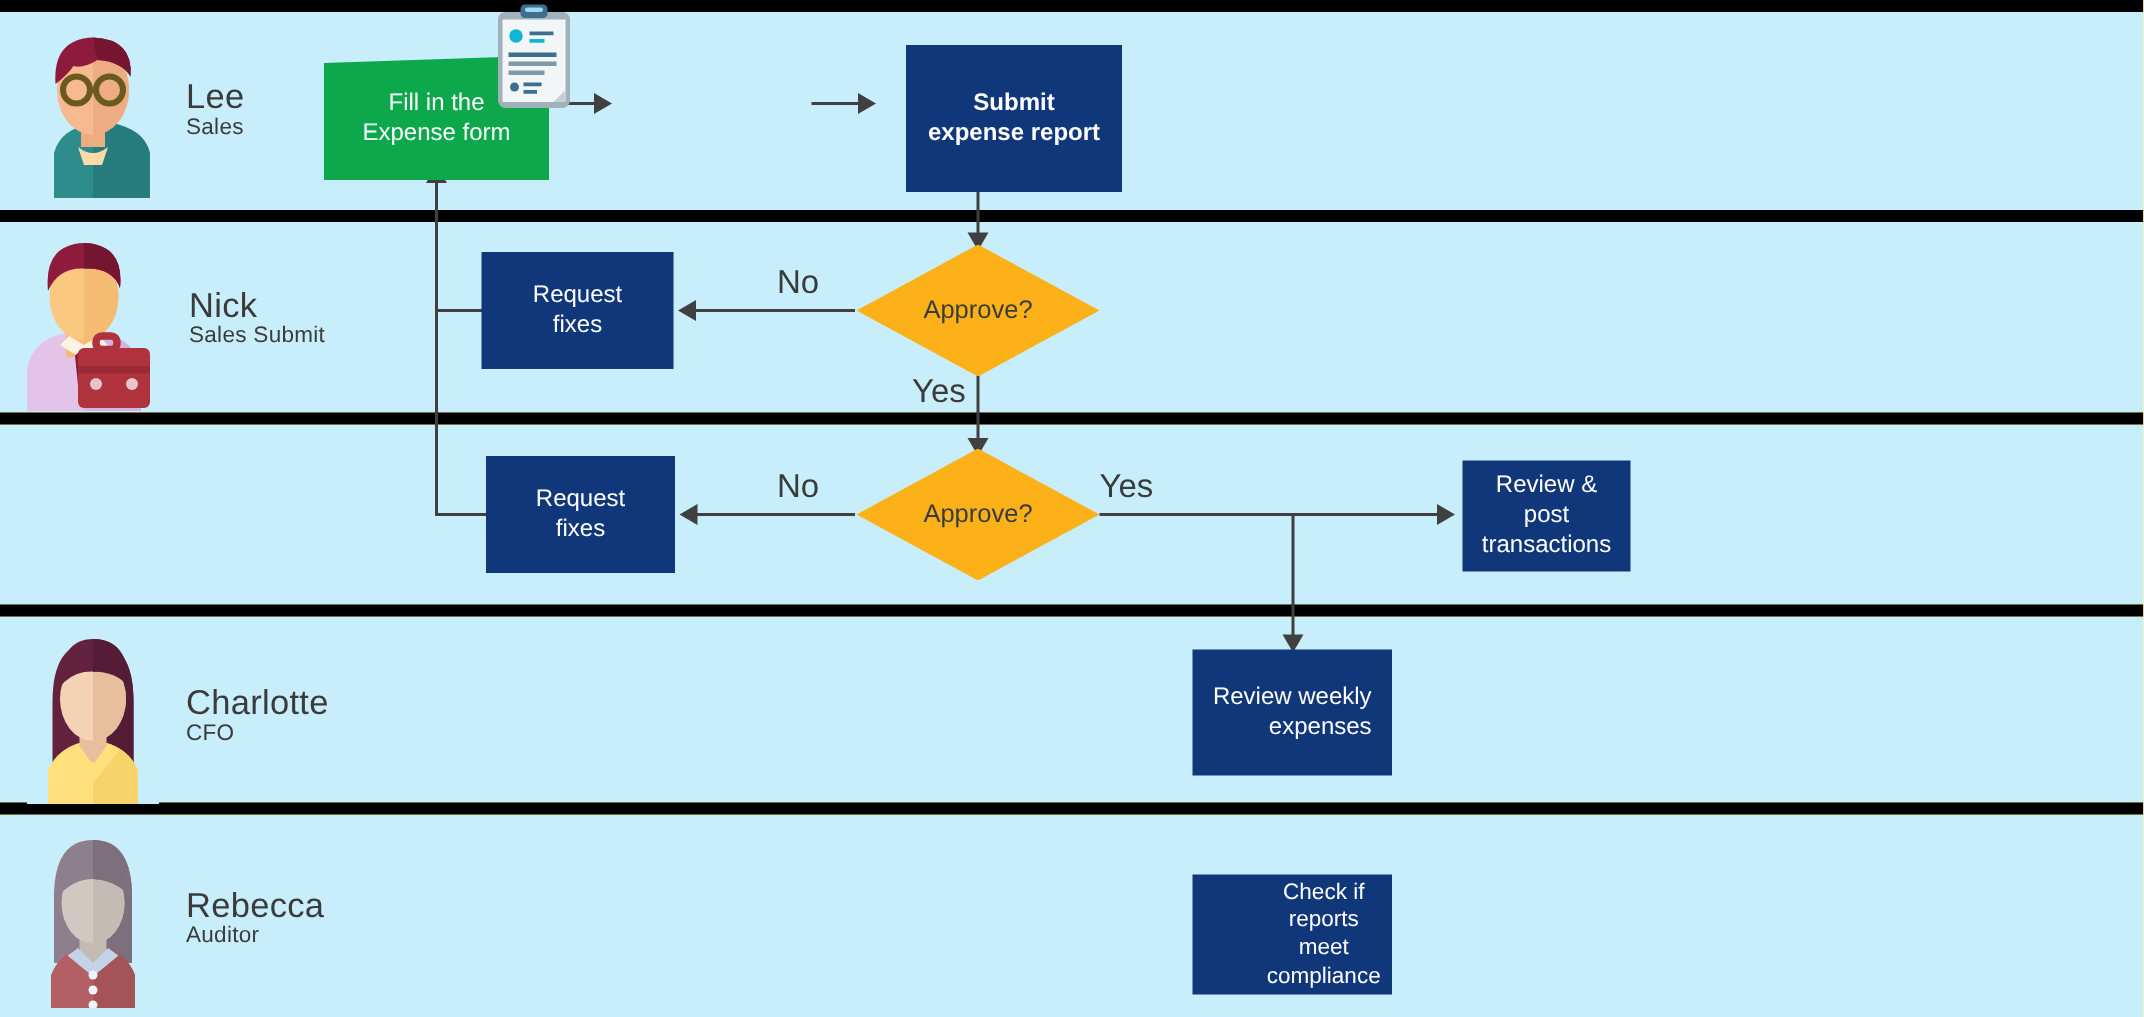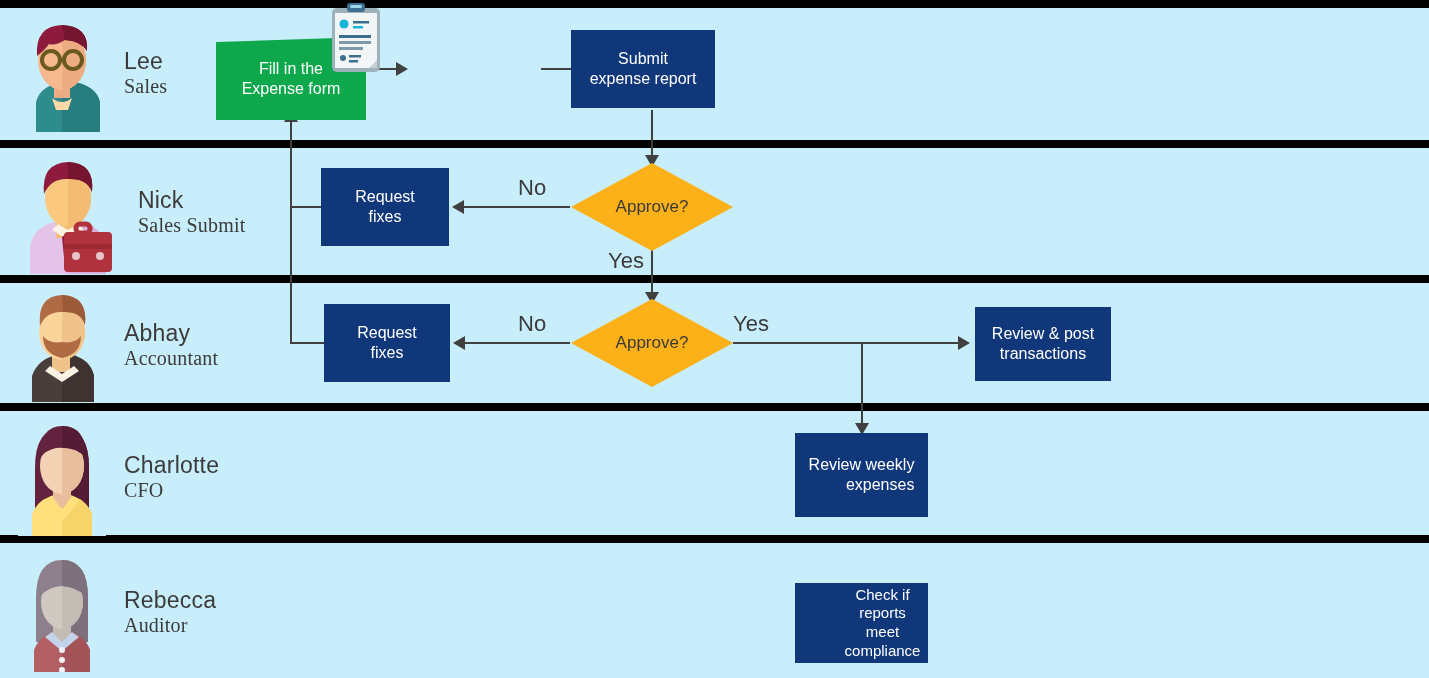--- a/index.html
+++ b/index.html
@@ -46,24 +46,23 @@
     flex-direction:column;
     justify-content:center;
     line-height:1.12;
   }
   .lane-name{
     font-size:23px;
     color:#3b3b3b;
     letter-spacing:.2px;
   }
   .lane-role{
-    font-size:20px;
+    font-size:15px;
     color:#3b3b3b;
     letter-spacing:.2px;
-    font-family:Liberation Serif, serif;
   }
 
   
   .node{
     position:absolute;
     box-sizing:border-box;
     display:flex;
     align-items:center;
     justify-content:center;
     text-align:center;
@@ -170,21 +169,21 @@
         </g>
         <path d="M34 84 q10 8 20 0 l-4 12 h-12 z" fill="#ffd9a8"></path>
       </svg>
     </div>
     <div class="lane-title">
       <span class="lane-name">Lee</span>
       <span class="lane-role">Sales</span>
     </div>
   </div>
 
-  <div class="lane-head" style="top:150px; left:18px;">
+  <div class="lane-head" style="top:150px; left:6px;">
     <div class="avatar" style="width:108px;flex-basis:108px;height:124px;">
       <svg viewBox="0 0 108 124" width="108" height="124">
         <rect x="0" y="0" width="108" height="124" fill="#c9eefb"></rect>
         <path d="M12 96 q4-20 26-24 h24 q22 4 26 24 l0 28 h-76 z" fill="#e3c4e8"></path>
         <path d="M50 72 h12 q22 4 26 24 l0 28 h-38 z" fill="#d7b2de"></path>
         <path d="M38 68 h24 v20 h-24 z" fill="#f4bb72"></path>
         <ellipse cx="50" cy="48" rx="23" ry="29" fill="#fbc87f"></ellipse>
         <path d="M50 19 a23 29 0 0 1 0 58 z" fill="#f4bb72"></path>
         <path d="M26 44 q-3-31 24-32 q27 1 24 30 q-5-14-24-13 q-17-1-24 15 z" fill="#8e1b3d"></path>
         <path d="M50 12 q27 1 24 30 q-5-14-24-13 z" fill="#75152f"></path>
@@ -198,40 +197,20 @@
           <circle cx="82" cy="106" r="4" fill="#e8c5cb"></circle>
         </g>
       </svg>
     </div>
     <div class="lane-title" style="margin-left:-6px;">
       <span class="lane-name">Nick</span>
       <span class="lane-role">Sales Submit</span>
     </div>
   </div>
 
-  <div class="lane-head" style="top:288px; left:18px;">
-    <div class="avatar" style="height:114px;">
-      <svg viewBox="0 0 88 114" width="88" height="114">
-        <rect x="0" y="0" width="88" height="114" fill="#c9eefb"></rect>
-        <path d="M14 88 q6-18 28-22 h8 q22 4 26 22 l0 26 h-62 z" fill="#4a3e3a"></path>
-        <path d="M44 66 h6 q22 4 26 22 l0 26 h-32 z" fill="#3e3330"></path>
-        <path d="M34 62 h18 v22 h-18 z" fill="#f0c38a"></path>
-        <ellipse cx="44" cy="44" rx="23" ry="28" fill="#fbd49b"></ellipse>
-        <path d="M44 16 a23 28 0 0 1 0 56 z" fill="#f0c38a"></path>
-        <path d="M25 48 q0 18 19 22 q19-4 19-22 q-6 8-19 6 q-13 2-19-6 z" fill="#b06b45"></path>
-        <path d="M22 38 q-3-30 22-31 q26 1 23 30 q-4-14-22-13 q-17-1-23 14 z" fill="#b06b45"></path>
-        <path d="M44 7 q26 1 23 30 q-4-14-22-13 z" fill="#9b5b38"></path>
-        <path d="M32 78 l12 8 l12-8 l5 5 l-17 11 l-17-11 z" fill="#fbf3e3"></path>
-      </svg>
-    </div>
-    <div class="lane-title">
-      <span class="lane-name">Abhay</span>
-      <span class="lane-role">Accountant</span>
-    </div>
-  </div>
 
   <div class="lane-head" style="top:552px; left:18px;">
     <div class="avatar" style="height:120px;">
       <svg viewBox="0 0 88 120" width="88" height="120">
         <rect x="0" y="0" width="88" height="120" fill="#c9eefb"></rect>
         <path d="M18 46 q0-38 26-38 q26 0 26 38 l0 44 h-52 z" fill="#8d7f8b"></path>
         <path d="M44 8 q26 0 26 38 l0 44 h-26 z" fill="#7d6f7c"></path>
         <path d="M16 98 q6-16 26-20 h4 q20 4 26 20 l0 22 h-56 z" fill="#b35f63"></path>
         <path d="M44 78 h2 q20 4 26 20 l0 22 h-28 z" fill="#a45458"></path>
         <path d="M35 70 h18 v22 h-18 z" fill="#c3bcb4"></path>
@@ -326,21 +305,21 @@
       <rect x="9" y="33" width="32" height="3" fill="#3c6e8f"></rect>
       <rect x="9" y="39" width="32" height="3" fill="#7e9aa8"></rect>
       <rect x="9" y="45" width="24" height="3" fill="#7e9aa8"></rect>
       <circle cx="13" cy="56" r="3" fill="#3c6e8f"></circle>
       <rect x="19" y="53" width="12" height="2.5" fill="#3c6e8f"></rect>
       <rect x="19" y="58" width="9" height="2.5" fill="#3c6e8f"></rect>
     </svg>
   </div>
 
 
-  <div class="node process" style="left:571px; top:30px; width:144px; height:78px;">
+  <div class="node process" style="left:604px; top:30px; width:144px; height:98px;font-weight:bold;">
     <span style="white-space:pre-line;">Submit
 expense report</span>
   </div>
 
   <div class="node process" style="left:321px; top:168px; width:128px; height:78px;">
     <span style="white-space:pre-line;">Request
 fixes</span>
   </div>
 
   <div class="node decision" style="left:571px; top:163px; width:162px; height:88px;">
@@ -351,21 +330,21 @@
   <div class="node process" style="left:324px; top:304px; width:126px; height:78px;">
     <span style="white-space:pre-line;">Request
 fixes</span>
   </div>
 
   <div class="node decision" style="left:571px; top:299px; width:162px; height:88px;">
     <span class="diamond-shape"></span>
     <span>Approve?</span>
   </div>
 
-  <div class="node process" style="left:975px; top:307px; width:136px; height:74px;">
+  <div class="node process" style="left:975px; top:307px; width:112px; height:74px;">
     <span style="white-space:pre-line;">Review &amp; post
 transactions</span>
   </div>
 
   <div class="node process" style="left:795px; top:433px; width:133px; height:84px;text-align:right;">
     <span style="white-space:pre-line;">Review weekly
 expenses</span>
   </div>
 
   <div class="node process" style="left:795px; top:583px; width:133px; height:80px; font-size:15px;padding-left:48px;">

